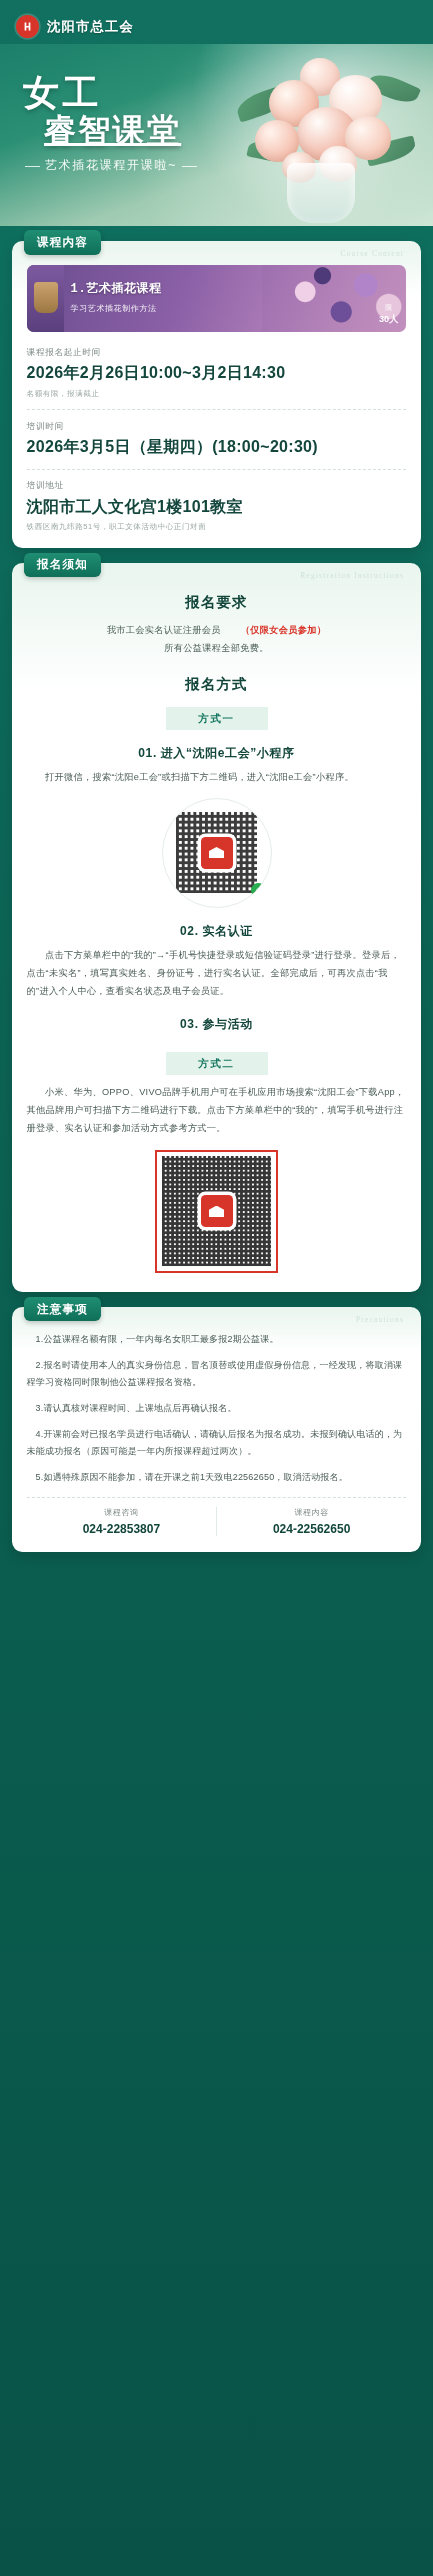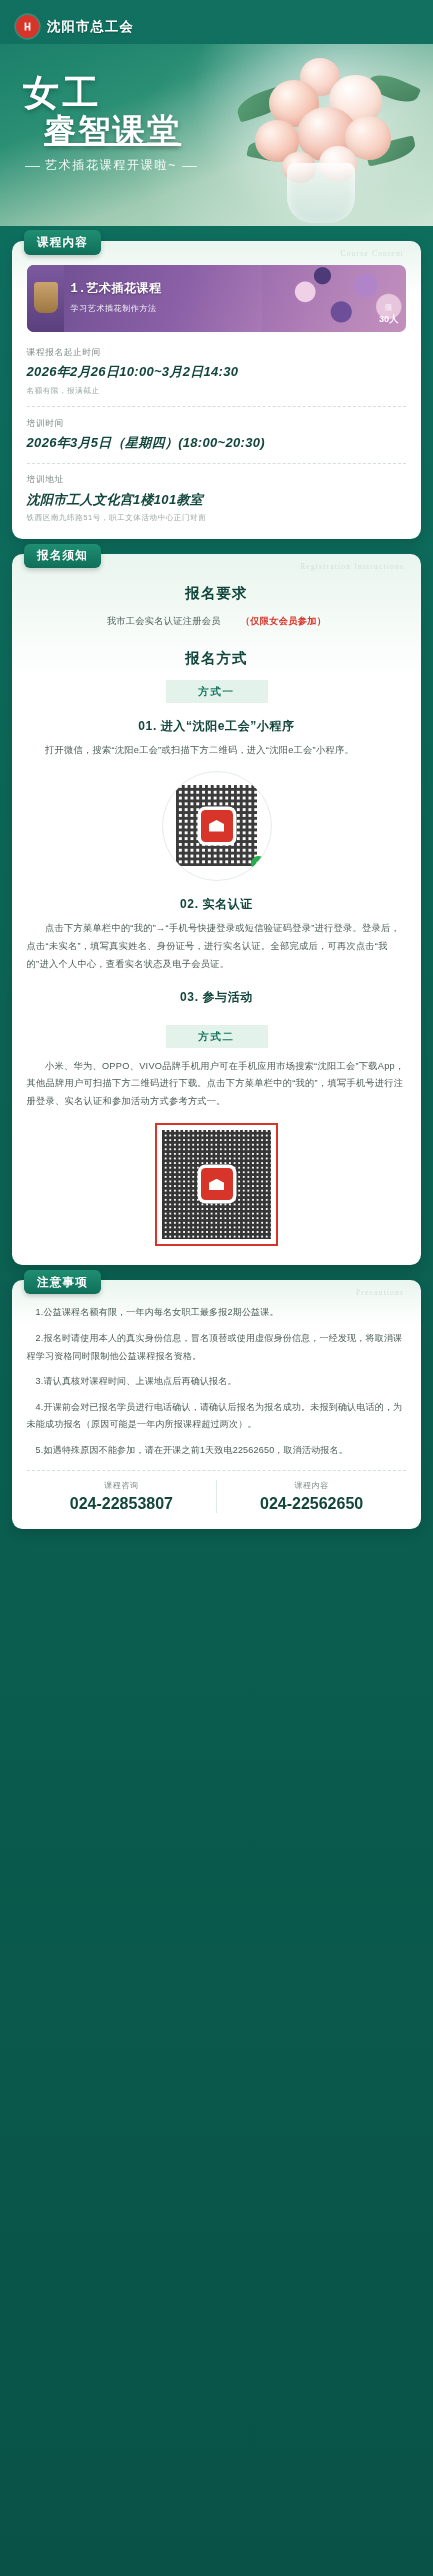--- a/index.html
+++ b/index.html
@@ -175,21 +175,21 @@
   .cb-desc { margin-top: 5.8px; font-size: 8px; color: rgba(255,255,255,.92); letter-spacing: 0.6px; }
   .cb-quota {
     position: absolute; right: 8px; bottom: 5.8px;
     text-align: center; color: #fff;
   }
   .cb-quota .q1 { font-size: 7px; opacity: .9; }
   .cb-quota .q2 { font-size: 9.2px; font-weight: bold; }
 
   .field { padding: 2.3px 0 0 0; }
   .field-label { color: #7d8b85; font-size: 8.7px; letter-spacing: 0.6px; }
-  .field-value { color: #13463c; font-size: 13px; font-weight: bold; margin-top: 4.6px; letter-spacing: 0.3px; font-style: italic; }
+  .field-value { color: #13463c; font-size: 16px; font-weight: bold; margin-top: 4.6px; letter-spacing: 0.3px; }
   .field-note { color: #9aa8a2; font-size: 7.5px; margin-top: 4.6px; letter-spacing: 0.6px; }
   .dashed { border-top: 0.6px dashed #d5e0da; margin: 10.4px 0 8px 0; }
 
   
   .sec-h1 {
     text-align: center;
     color: #12463b;
     font-size: 14.4px;
     font-weight: bold;
     letter-spacing: 1.2px;
@@ -290,21 +290,21 @@
     text-indent: 1em;
   }
   .consult {
     margin-top: 10.4px;
     border-top: 0.6px dashed #d5e0da;
     padding-top: 9.2px;
     display: flex;
   }
   .consult-col { flex: 1; text-align: center; }
   .consult-col .cl { color: #7d8b85; font-size: 8px; letter-spacing: 0.6px; }
-  .consult-col .cv { color: #12463b; font-size: 16px; font-weight: bold; margin-top: 4.6px; }
+  .consult-col .cv { color: #12463b; font-size: 12px; font-weight: bold; margin-top: 4.6px; }
   .consult-sep { width: 0.6px; background: #e1ebe5; }
   .bottom-space { height: 23px; }
 </style>
 </head>
 <body>
 
 <div class="topbar">
   <div class="logo">
     <svg width="15" height="15" viewBox="0 0 26 26" aria-hidden="true">
       <circle cx="13" cy="13" r="12" fill="#d8352a"></circle>
@@ -384,20 +384,21 @@
 </div>
 
 <div class="card">
   <div class="card-tab">报名须知</div>
   <div class="card-en">Registration Instructions</div>
 
   <div class="sec-h1">报名要求</div>
   <div class="para">
     <span>我市工会实名认证注册会员<span class="strong-red">（仅限女会员参加）</span></span>
   </div>
+  <div class="para">所有公益课程全部免费。</div>
 
   <div class="sec-h1" style="margin-top:17.3px;">报名方式</div>
   <div class="pill">方式一</div>
 
   <div class="step-h">01. 进入“沈阳e工会”小程序</div>
   <div class="para indent">打开微信，搜索“沈阳e工会”或扫描下方二维码，进入“沈阳e工会”小程序。</div>
 
   <div class="qr-wrap">
     <div class="qr-circle">
       <div class="qr-grid"></div>

